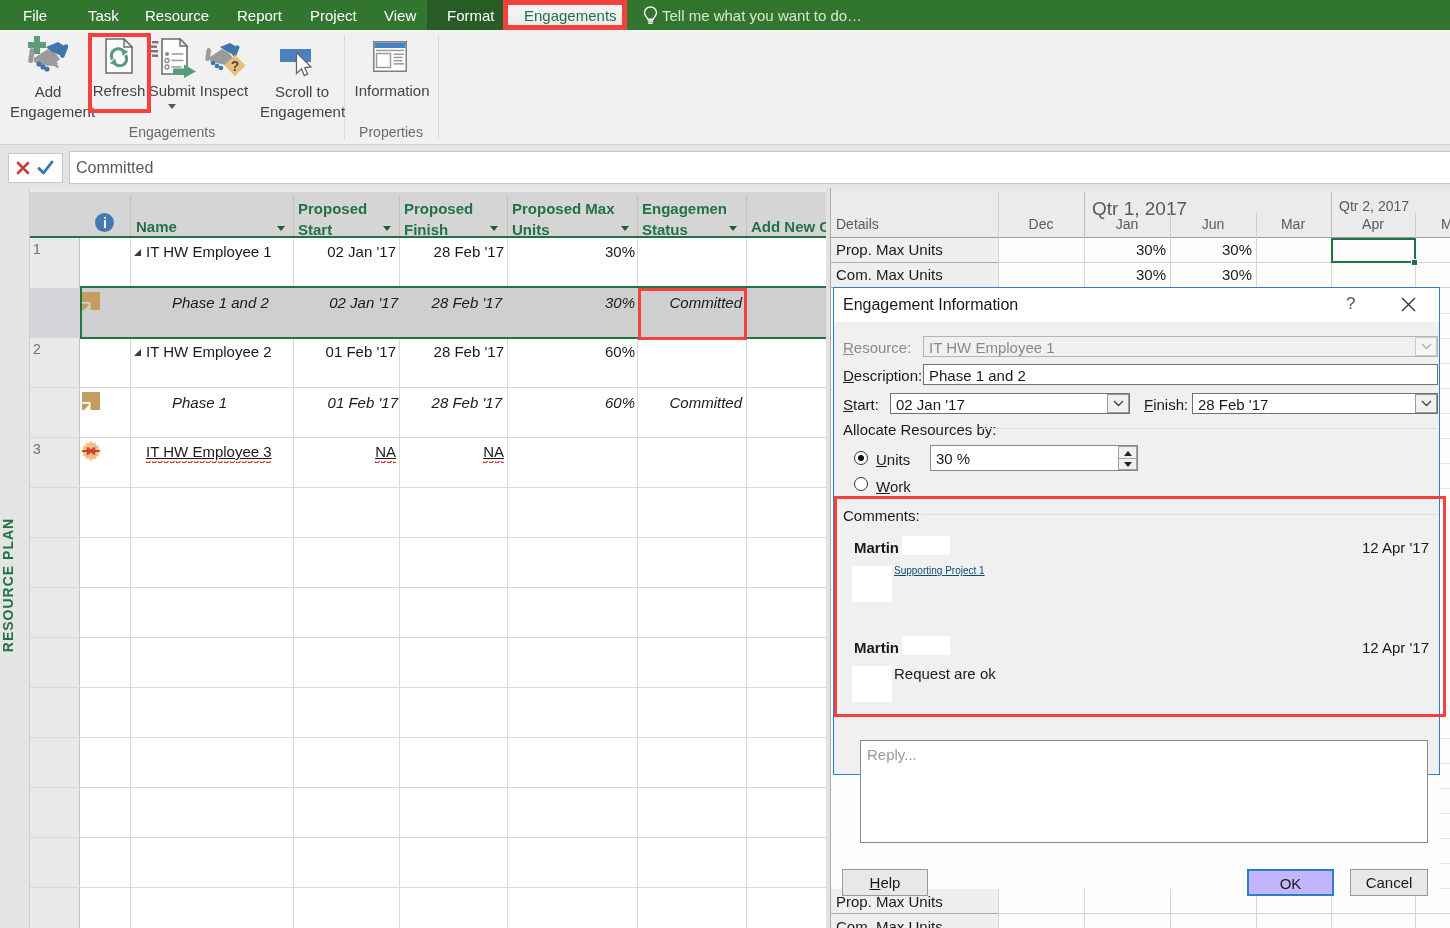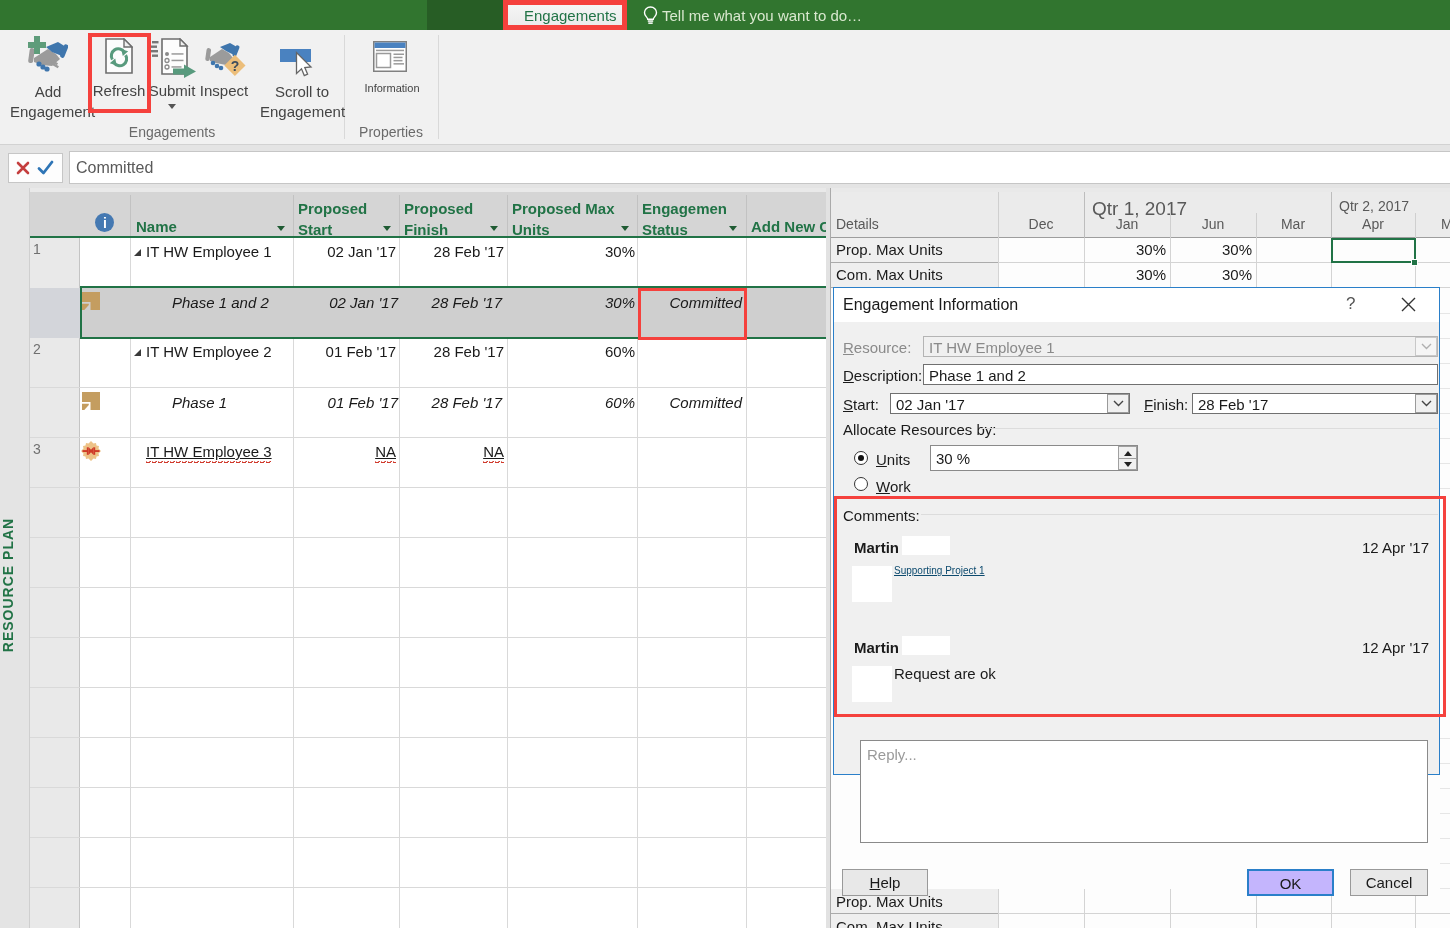--- a/index.html
+++ b/index.html
@@ -20,20 +20,29 @@
   background:radial-gradient(circle at 2px -1px, transparent 2px, #d03a2c 2.2px, #d03a2c 3px, transparent 3.2px) repeat-x;
   background-size:6px 4px; }
 </style>
 </head>
 <body>
 <div id="page">
 
 
 <div class="abs" id="menubar" style="left:0;top:0;width:1450px;height:30px;background:#31752f;"></div>
 <div class="abs" style="left:427px;top:0;width:77px;height:30px;background:#275d25;"></div>
+<div class="abs" style="left:0;top:0;width:1450px;height:30px;font-size:15px;color:#fff;">
+  <span class="abs" style="left:23px;top:7px;">File</span>
+  <span class="abs" style="left:88px;top:7px;">Task</span>
+  <span class="abs" style="left:145px;top:7px;">Resource</span>
+  <span class="abs" style="left:237px;top:7px;">Report</span>
+  <span class="abs" style="left:310px;top:7px;">Project</span>
+  <span class="abs" style="left:384px;top:7px;">View</span>
+  <span class="abs" style="left:447px;top:7px;">Format</span>
+</div>
 <div class="abs" style="left:508px;top:2px;width:114px;height:27px;background:linear-gradient(#f7f7f7,#e9e9e9);"></div>
 <span class="abs grn" style="left:524px;top:7px;font-size:15px;">Engagements</span>
 <div class="redbox" style="left:503px;top:0px;width:124px;height:30px;border-width:5px;"></div>
 
 <svg class="abs" style="left:643px;top:6px;" width="15" height="19" viewBox="0 0 15 19">
   <path d="M7.5 1 C3.9 1 1.5 3.6 1.5 6.7 C1.5 8.6 2.5 9.9 3.4 10.9 C4.1 11.7 4.6 12.4 4.7 13.2 L10.3 13.2 C10.4 12.4 10.9 11.7 11.6 10.9 C12.5 9.9 13.5 8.6 13.5 6.7 C13.5 3.6 11.1 1 7.5 1 Z" fill="none" stroke="#fff" stroke-width="1.4"></path>
   <rect x="4.8" y="14.3" width="5.4" height="1.5" fill="#fff"></rect>
   <rect x="5.3" y="16.4" width="4.4" height="1.5" fill="#fff"></rect>
 </svg>
 <span class="abs" style="left:662px;top:7px;font-size:15px;color:#d9e8cf;">Tell me what you want to do…</span>
@@ -111,21 +120,21 @@
 <svg class="abs" style="left:373px;top:41px;" width="34" height="31" viewBox="0 0 34 31">
   <rect x="0.75" y="0.75" width="32.5" height="29.5" fill="#fff" stroke="#808080" stroke-width="1.5"></rect>
   <rect x="1.5" y="1.5" width="31" height="5.5" fill="#4a82c0"></rect>
   <rect x="3" y="8.7" width="28" height="1.5" fill="#9a9a9a"></rect>
   <rect x="3.5" y="12.5" width="14" height="14" fill="none" stroke="#9a9a9a" stroke-width="1.5"></rect>
   <rect x="20.5" y="12.5" width="10.5" height="1.5" fill="#9a9a9a"></rect>
   <rect x="20.5" y="15.7" width="9" height="1.5" fill="#9a9a9a"></rect>
   <rect x="20.5" y="18.9" width="9" height="1.5" fill="#9a9a9a"></rect>
   <rect x="20.5" y="22.1" width="10.5" height="1.5" fill="#9a9a9a"></rect>
 </svg>
-<div class="abs" style="left:352px;top:82px;width:80px;height:20px;font-size:11px;color:#444;text-align:center;">Information</div>
+<div class="abs" style="left:352px;top:82px;width:80px;height:20px;font-size:15px;color:#444;text-align:center;">Information</div>
 
 <div class="abs" style="left:122px;top:124px;width:100px;font-size:14px;color:#6a6a6a;text-align:center;">Engagements</div>
 <div class="abs" style="left:341px;top:124px;width:100px;font-size:14px;color:#6a6a6a;text-align:center;">Properties</div>
 
 
 <div class="abs" style="left:0;top:145px;width:1450px;height:43px;background:#e4e4e4;"></div>
 <div class="abs" style="left:8px;top:153px;width:55px;height:30px;background:#fdfdfd;border:1px solid #c6c6c6;"></div>
 <svg class="abs" style="left:16px;top:161px;" width="14" height="14" viewBox="0 0 14 14">
       <path d="M2 2 L12 12 M12 2 L2 12" stroke="#c43e3e" stroke-width="2.6" stroke-linecap="round"></path>
     </svg>

